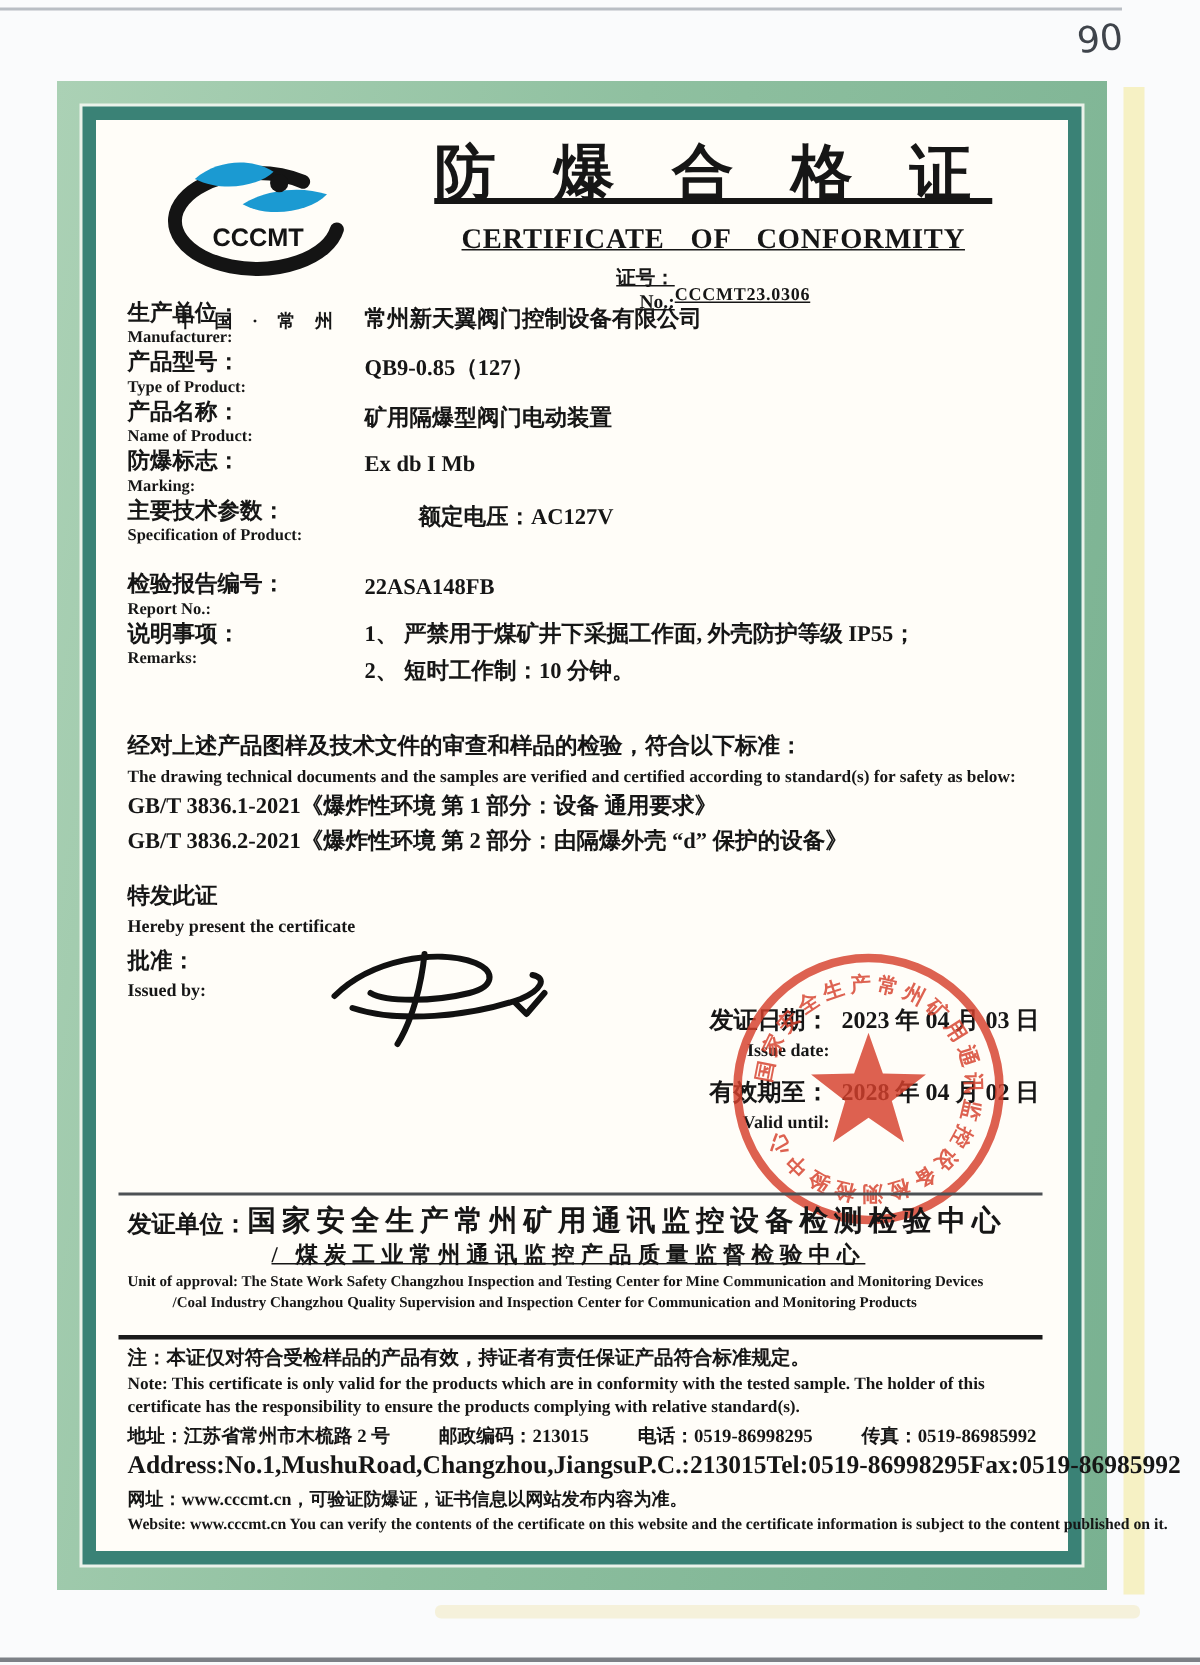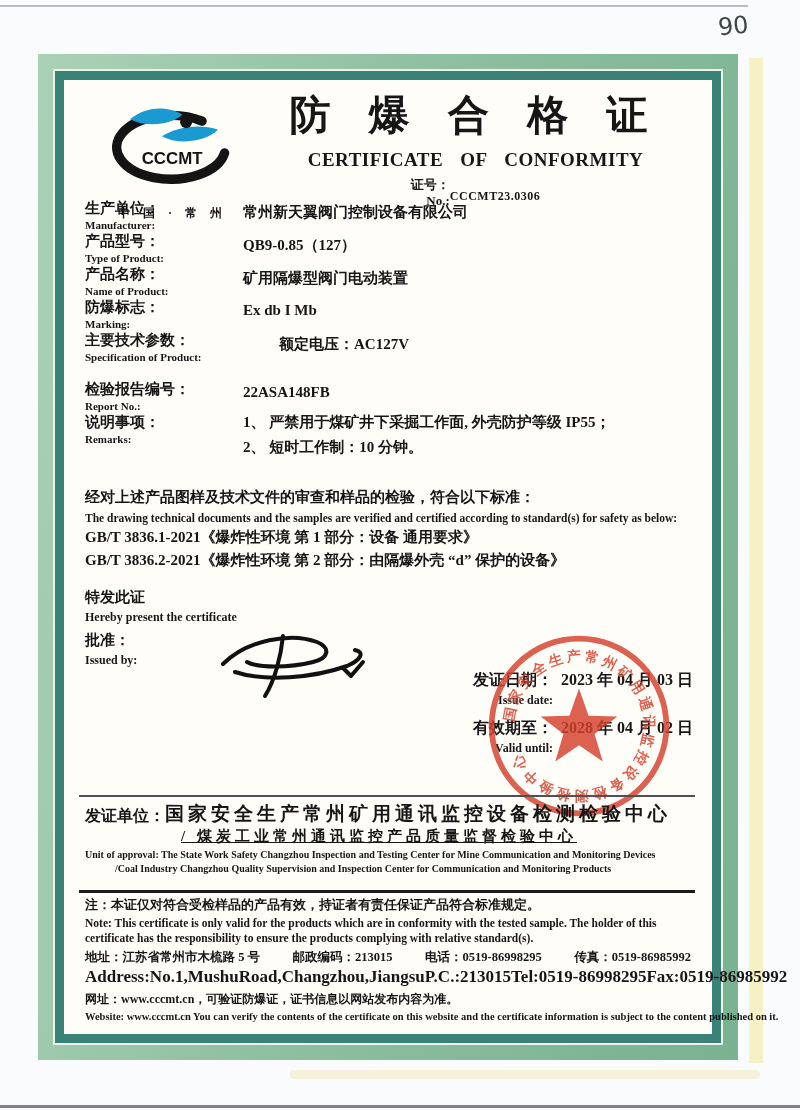--- a/index.html
+++ b/index.html
@@ -31,21 +31,21 @@
   .frame-line { width:100%; height:100%; background:#eaf2ea; padding:2px; }
   .frame-teal { width:100%; height:100%; background:#3a8276; padding:9px; }
   .paper { width:100%; height:100%; background:#fffdf8; }
 
   .cert-body { position:absolute; left:85px; top:82px; width:606px; height:944px; font-weight:700; }
 
   
   .header { position:absolute; top:0; left:0; width:100%; display:flex; }
   .logo-col { width:175px; text-align:center; padding-top:10px; }
   .logo-region { font-size:12px; letter-spacing:5px; margin-top:17px; }
-  .title-col { flex:1; text-align:center; }
+  .title-col { flex:1; text-align:center;text-decoration:underline; }
   .title-cn { font-size:41px; letter-spacing:14px; margin-top:6px; white-space:nowrap; }
   .title-en { font-size:19px; word-spacing:12px; letter-spacing:.5px; margin-top:6px; white-space:nowrap; }
   .certno-row { display:flex; justify-content:center; align-items:center; margin-top:6px; }
   .certno-labels { text-align:right; font-size:13px; line-height:1.25; }
   .certno-value { font-size:12px; letter-spacing:.5px; padding-top:6px; }
 
   
   .fields { position:absolute; top:117px; left:0; width:100%; }
   .field-row { display:flex; margin-bottom:1px; }
   .label-col { width:158px; flex:none; }
@@ -268,21 +268,21 @@
       <div class="unit-en-row">Unit of approval:  The State Work Safety Changzhou Inspection and Testing Center for Mine Communication and Monitoring Devices</div>
       <div class="unit-en-row unit-en2">/Coal Industry Changzhou Quality Supervision and Inspection Center for Communication and Monitoring Products</div>
     </div>
 
     <div class="rule2"></div>
 
     <div class="notes">
       <div class="note-cn">注：本证仅对符合受检样品的产品有效，持证者有责任保证产品符合标准规定。</div>
       <div class="note-en">Note:  This certificate is only valid for the products which are in conformity with the tested sample. The holder of this certificate has the responsibility to ensure the products complying with relative standard(s).</div>
       <div class="addr-row">
-        <span>地址：江苏省常州市木梳路 5 号</span>
+        <span>地址：江苏省常州市木梳路 2 号</span>
         <span>邮政编码：213015</span>
         <span>电话：0519-86998295</span>
         <span>传真：0519-86985992</span>
       </div>
       <div class="addr-row-en">
         <span>Address:No.1,MushuRoad,Changzhou,Jiangsu</span>
         <span>P.C.:213015</span>
         <span>Tel:0519-86998295</span>
         <span>Fax:0519-86985992</span>
       </div>

